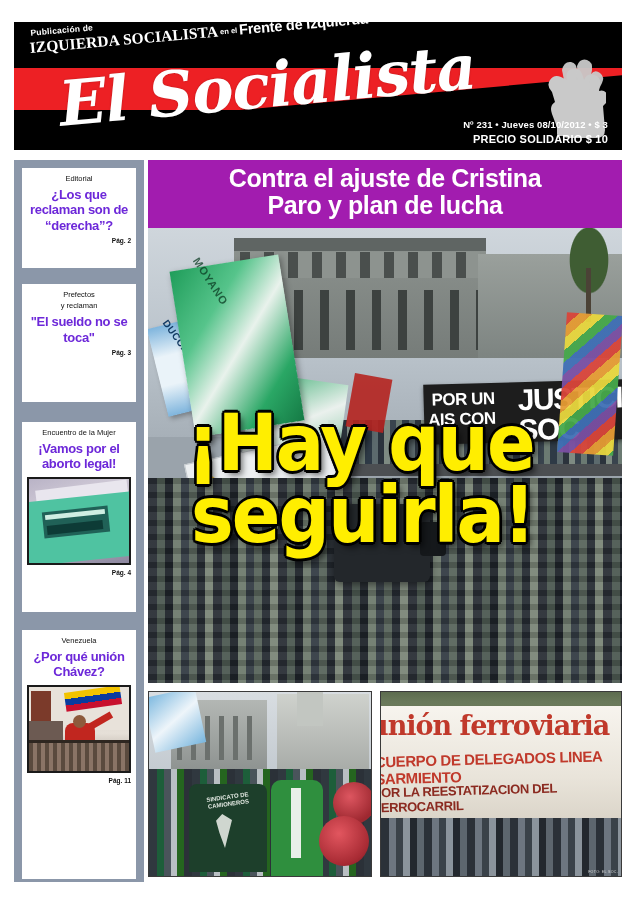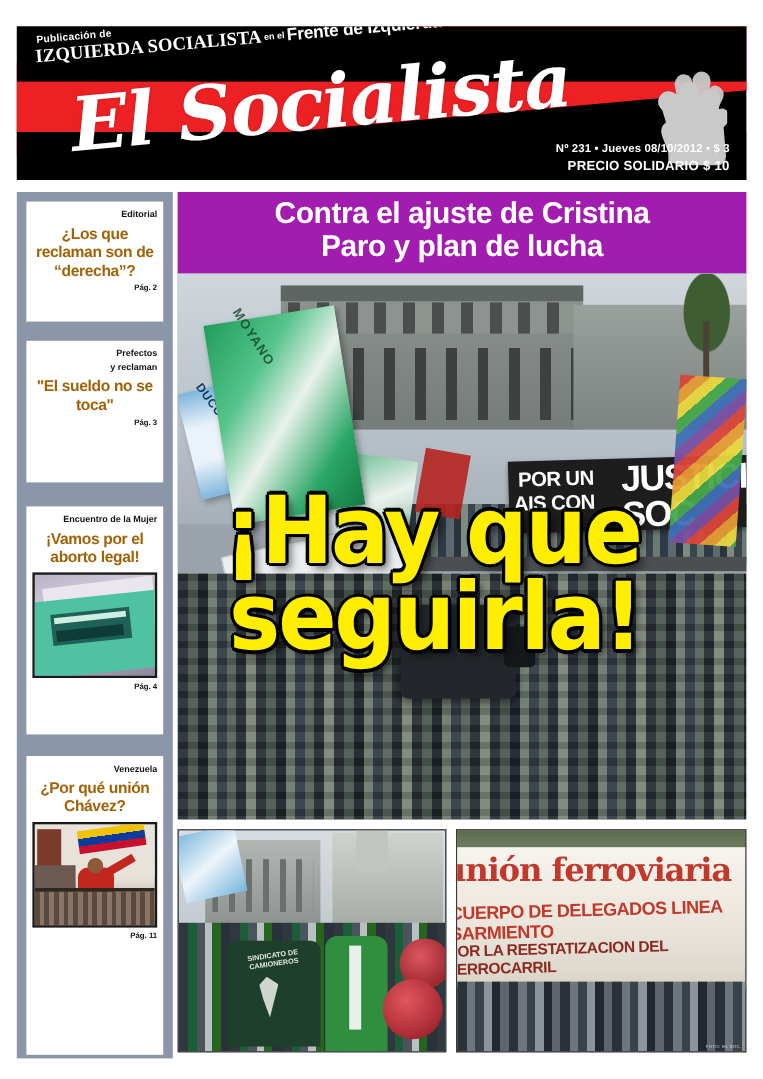--- a/index.html
+++ b/index.html
@@ -39,23 +39,23 @@
   .mh-info{position:absolute;right:14px;bottom:3px;z-index:8;text-align:right;
            color:#ffffff;line-height:1.35;}
   .mh-info .mi1{font-size:9.5px;font-weight:bold;letter-spacing:.1px;}
   .mh-info .mi2{font-size:11px;font-weight:bold;letter-spacing:.2px;}
 
   
   #sidebar{position:absolute;left:14px;top:160px;width:130px;height:722px;
            background:#8B97A9;}
   .sb-box{position:absolute;left:8px;width:114px;background:#ffffff;
           box-sizing:border-box;padding:6px 5px 4px 5px;}
-  .sb-cat{font-size:7.5px;color:#111;text-align:right;line-height:1.35;
-          margin-bottom:3px;font-weight:bold;}
-  .sb-title{font-size:13px;font-weight:bold;color:#a16207;text-align:center;
+  .sb-cat{font-size:7.5px;color:#111;text-align:center;line-height:1.35;
+          margin-bottom:3px;}
+  .sb-title{font-size:13px;font-weight:bold;color:#6d28d9;text-align:center;
             line-height:1.18;letter-spacing:-.3px;}
   .sb-page{font-size:6.5px;color:#111;text-align:right;margin-top:4px;
            font-weight:bold;}
   .sb-photo{margin:5px auto 0 auto;width:100px;height:84px;border:2px solid #1a1a1a;
             position:relative;overflow:hidden;background:#777;}
 
   
   .ph-bandana{background:linear-gradient(160deg,#b9b3c6 0%,#cfc9d6 28%,#8e88a0 100%);}
   .ph-bandana .band{position:absolute;left:-6px;top:18px;width:112px;height:64px;
         background:#4FC3A1;transform:rotate(-6deg);}

